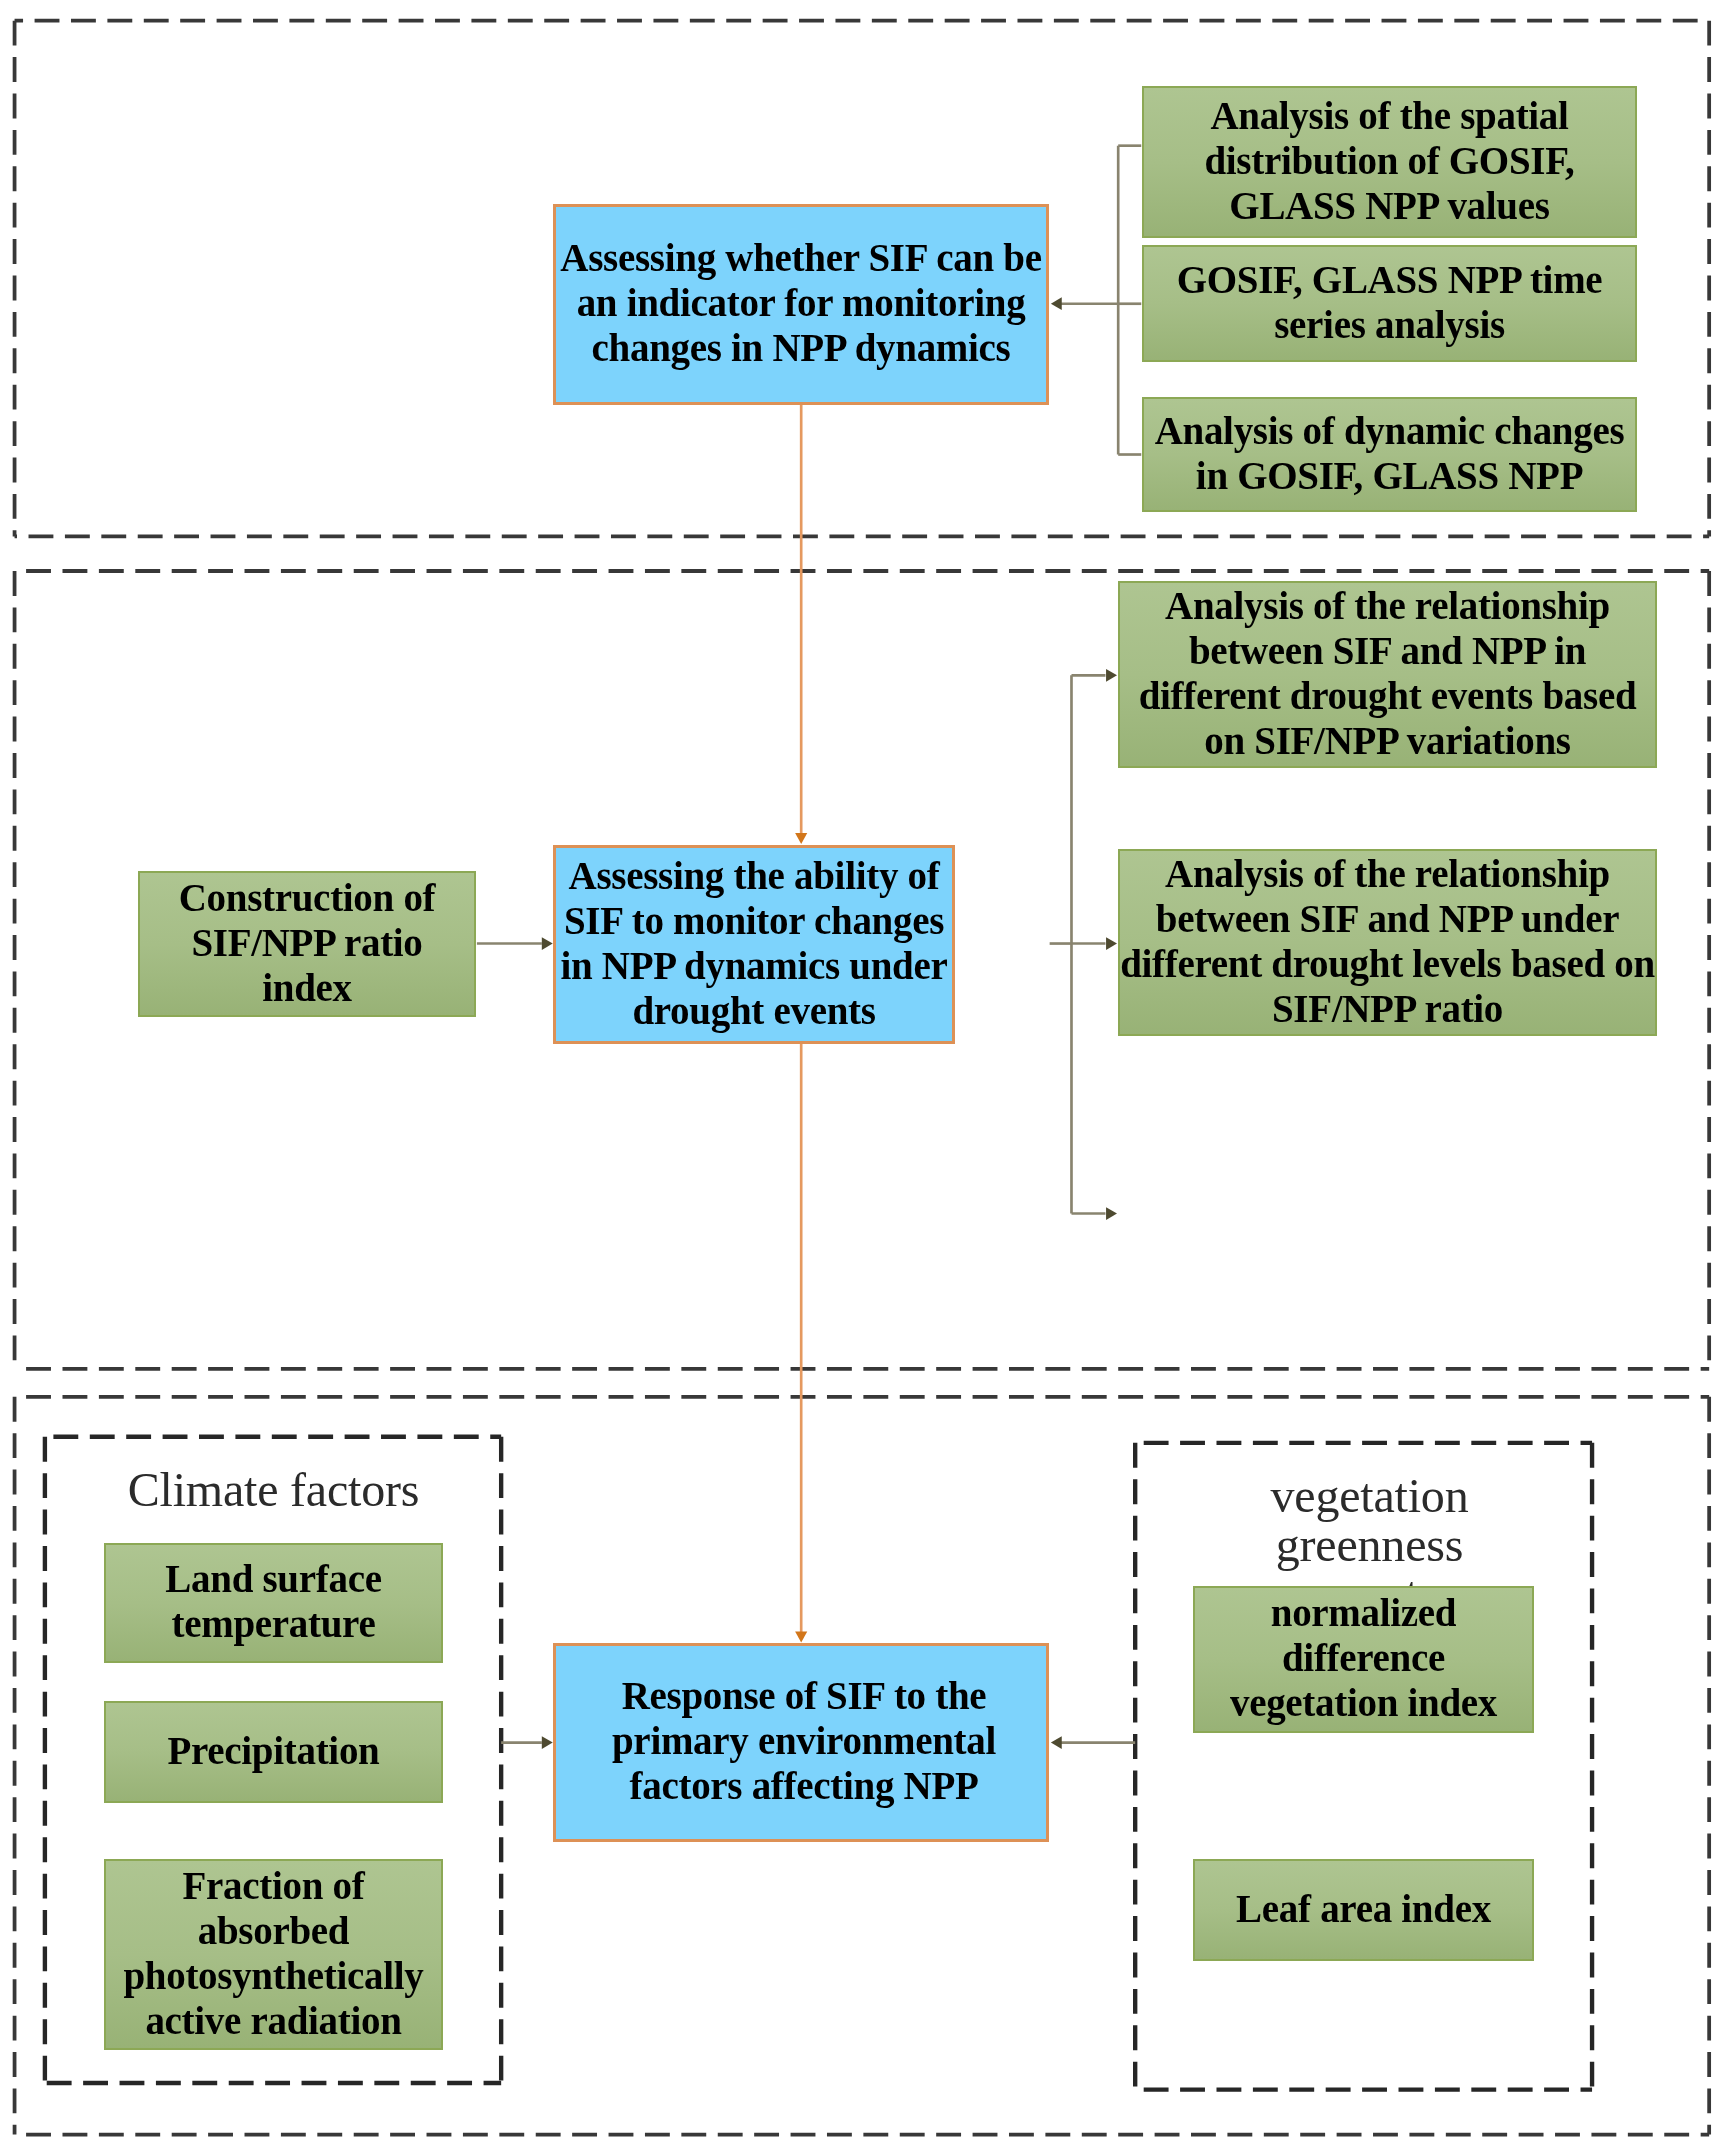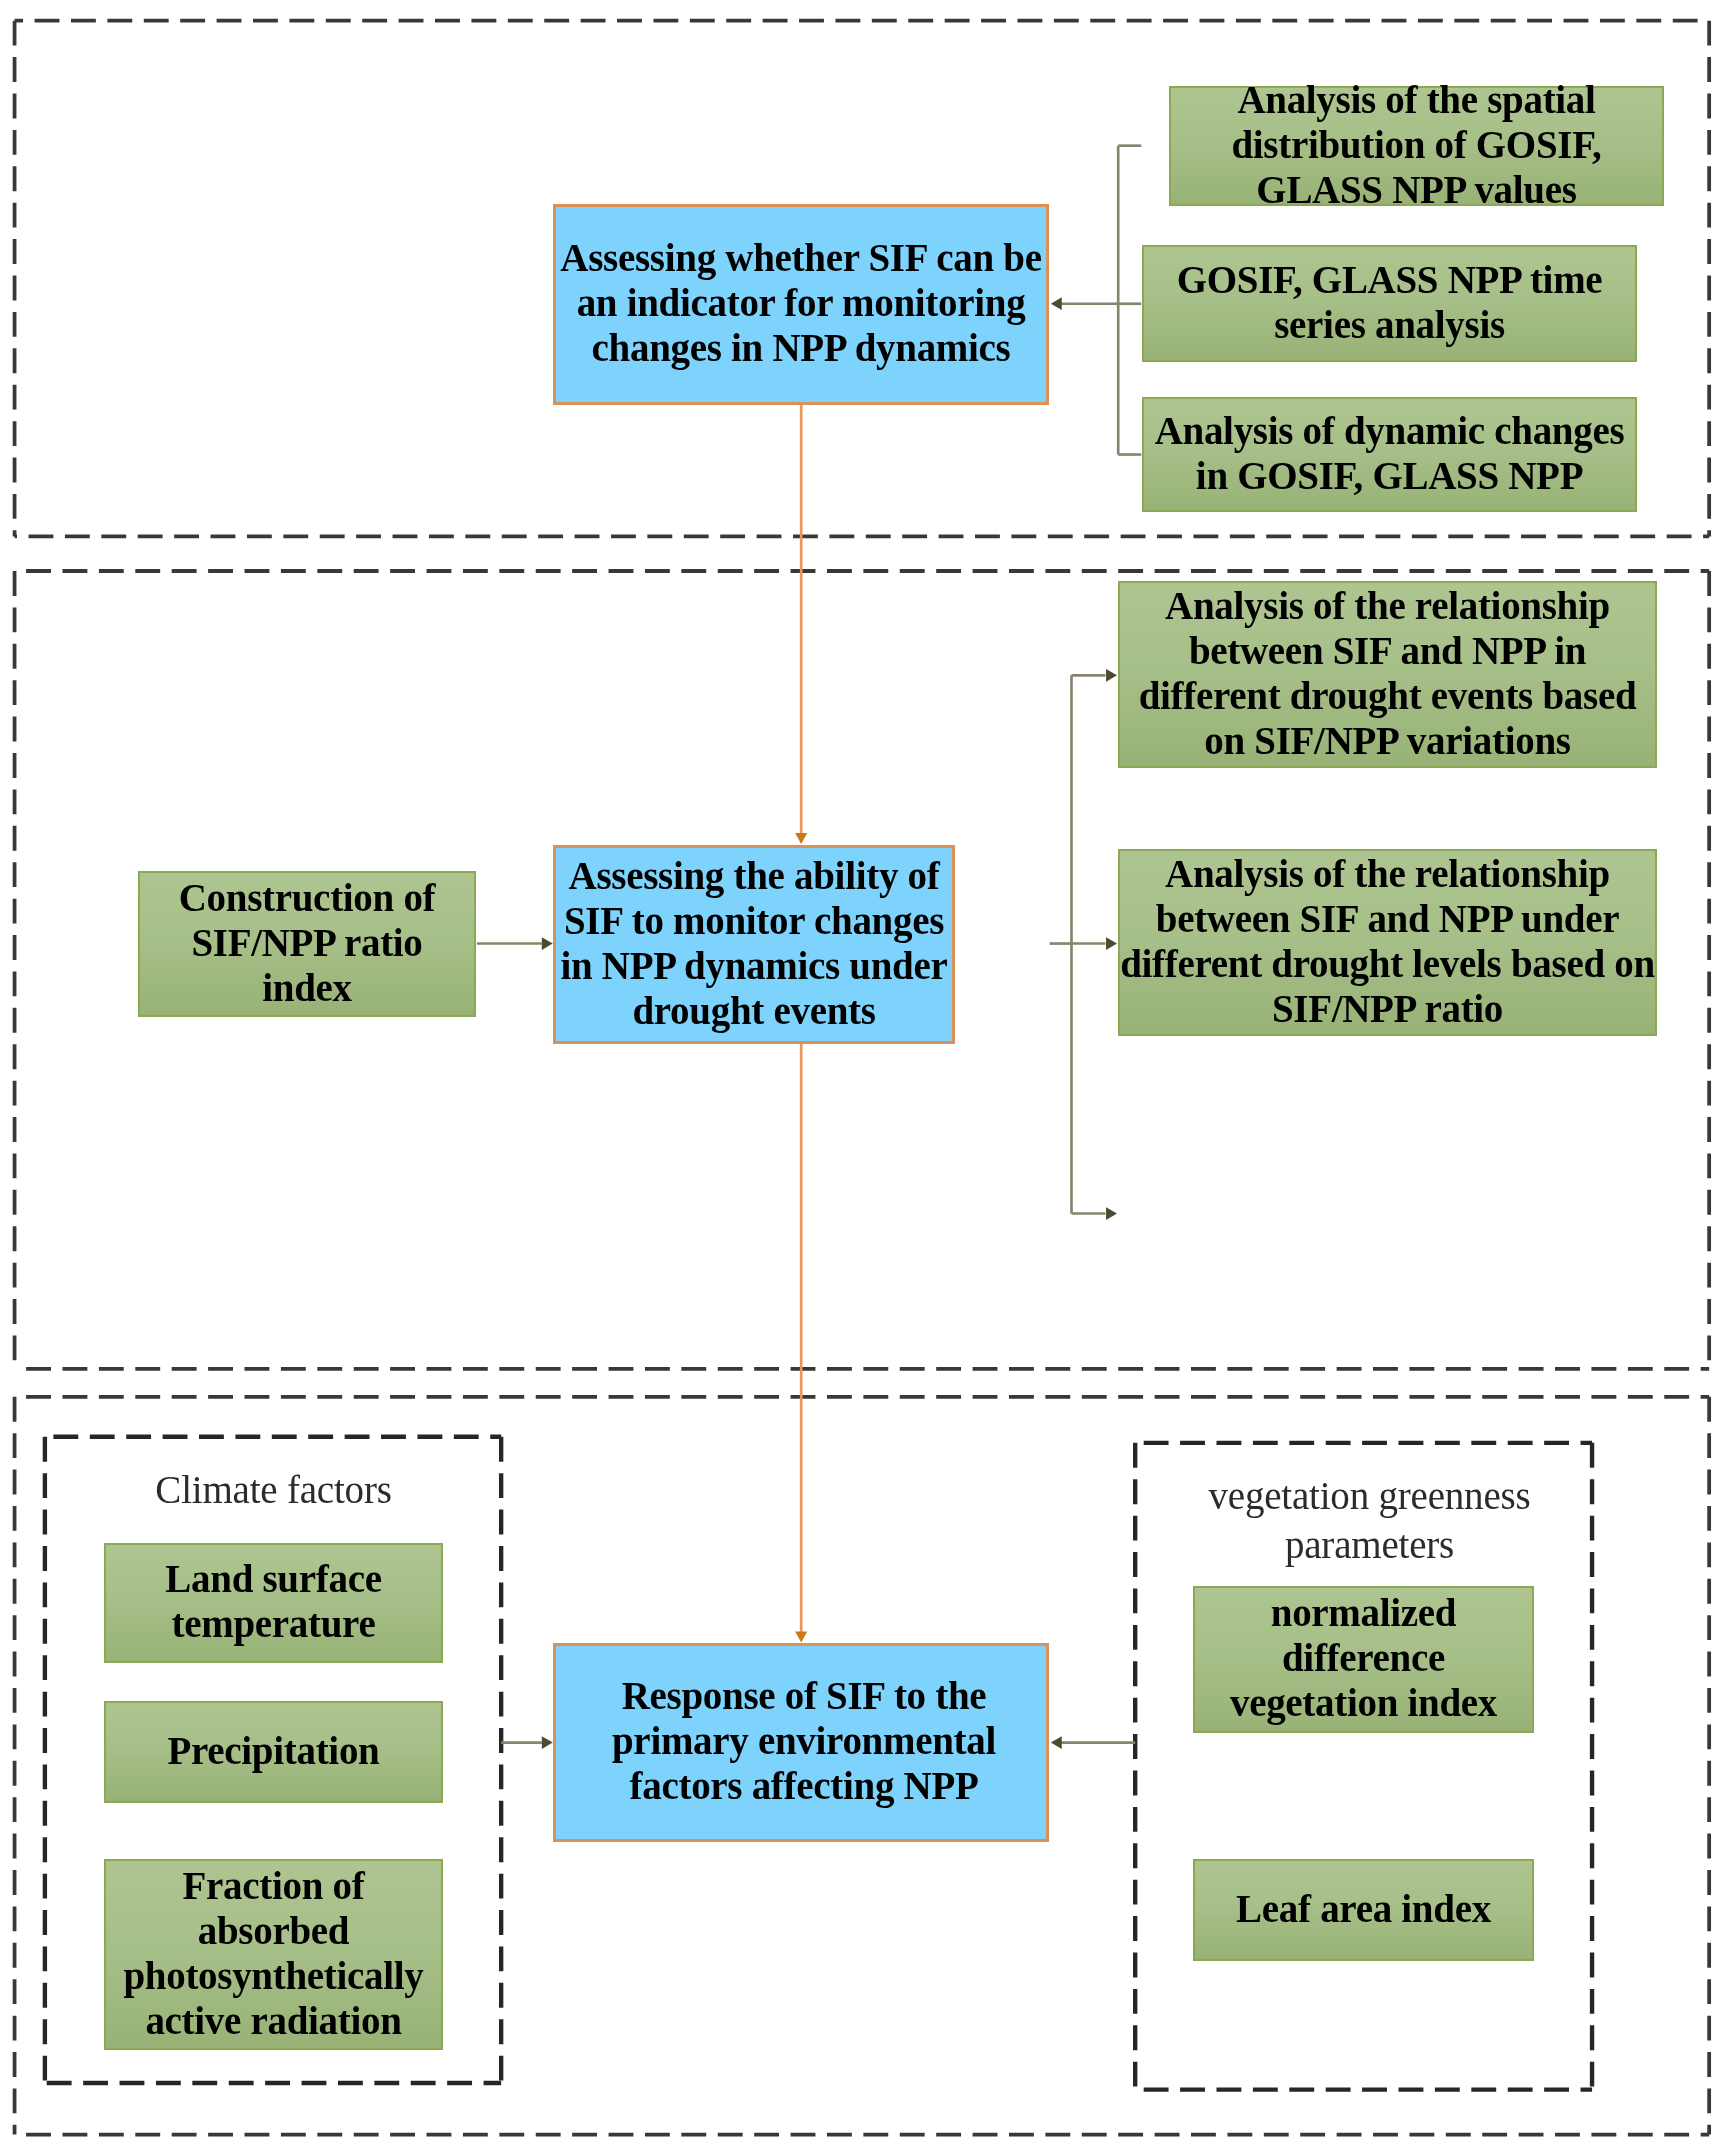--- a/index.html
+++ b/index.html
@@ -3,21 +3,21 @@
 <meta charset="utf-8">
 <style>
   html,body{margin:0;padding:0;background:#ffffff;}
   #page{position:relative;width:1731px;height:2151px;background:#ffffff;overflow:hidden;
         font-family:"Liberation Serif",serif;-webkit-font-smoothing:antialiased;}
   .node{position:absolute;box-sizing:border-box;display:flex;align-items:center;justify-content:center;}
   .node > span{display:block;width:100%;text-align:center;font-weight:bold;font-size:39px;line-height:45px;
                letter-spacing:-0.3px;color:#000;position:relative;top:-1.8px;}
   .green{background:linear-gradient(180deg,#aec591 0%,#a6be87 50%,#98b276 100%);border:2.7px solid #8ca855;}
   .orange{background:#7dd3fc;border:3px solid #dd9156;}
-  .grouplabel{position:absolute;text-align:center;font-size:39px;line-height:47px;letter-spacing:-0.2px;color:#2b2b2b;}
+  .grouplabel{position:absolute;text-align:center;font-size:48px;line-height:47px;letter-spacing:-0.2px;color:#2b2b2b;}
 
   svg#lines{position:absolute;left:0;top:0;width:1731px;height:2151px;}
   svg#lines g.sect path{fill:none;stroke:#383838;stroke-width:6.2;stroke-dasharray:41 19;stroke-dashoffset:27;}
   svg#lines g.sect path.v{stroke-dashoffset:0;}
   svg#lines g.sect path.h2{stroke-dashoffset:41;}
   svg#lines g.sect path.h3{stroke-dashoffset:37;}
   svg#lines g.grp path{fill:none;stroke:#262626;stroke-width:7.2;stroke-dasharray:41 19;stroke-dashoffset:46;}
   svg#lines g.grp path.v{stroke-dashoffset:0;}
   svg#lines g.grp path.b{stroke-dashoffset:57;}
   svg#lines g.gray path{fill:none;stroke:#89846f;stroke-width:4.4;}
@@ -98,21 +98,21 @@
       <polygon class="ao" points="1320.5,1391 1310.5,1373 1330.5,1373"></polygon>
       <path d="M1320.5 1719 V2691"></path>
       <polygon class="ao" points="1320.5,2707 1310.5,2689 1330.5,2689"></polygon>
     </g>
   </svg>
 
   <div class="node orange" style="left:553px;top:204px;width:496px;height:201px;">
     <span>Assessing whether SIF can be an indicator for monitoring changes in NPP dynamics</span>
   </div>
 
-  <div class="node green" style="left:1169px;top:86px;width:495px;height:120px;justify-content:flex-end;">
+  <div class="node green" style="left:1142px;top:86px;width:495px;height:152px;justify-content:flex-end;">
     <span>Analysis of the spatial distribution of GOSIF, GLASS NPP values</span>
   </div>
   <div class="node green" style="left:1142px;top:245px;width:495px;height:117px;">
     <span>GOSIF, GLASS NPP time series analysis</span>
   </div>
   <div class="node green" style="left:1142px;top:397px;width:495px;height:115px;">
     <span>Analysis of dynamic changes in GOSIF, GLASS NPP</span>
   </div>
 
   <div class="node green" style="left:138px;top:871px;width:338px;height:146px;padding:0 5px;">

